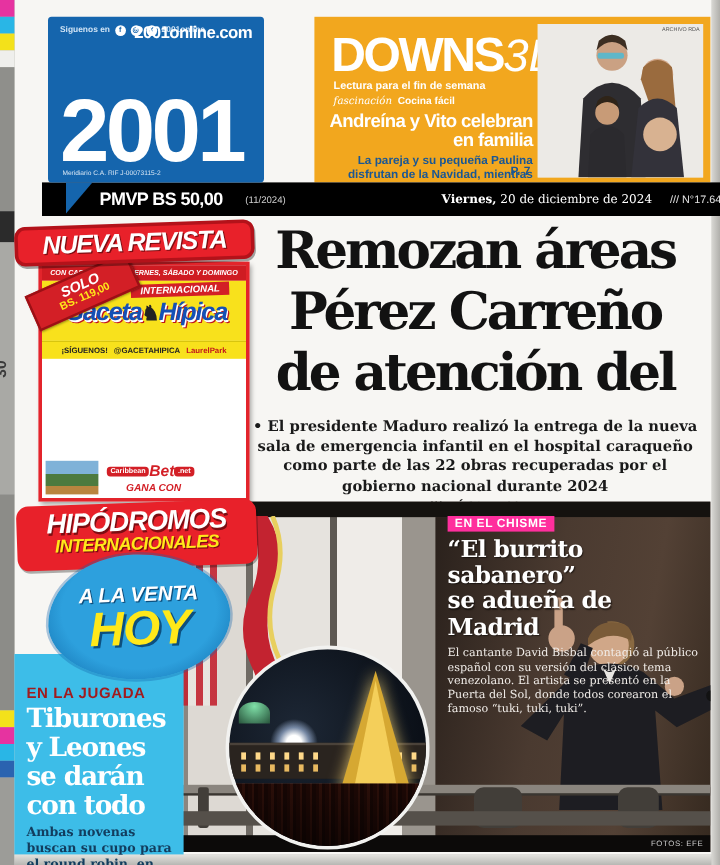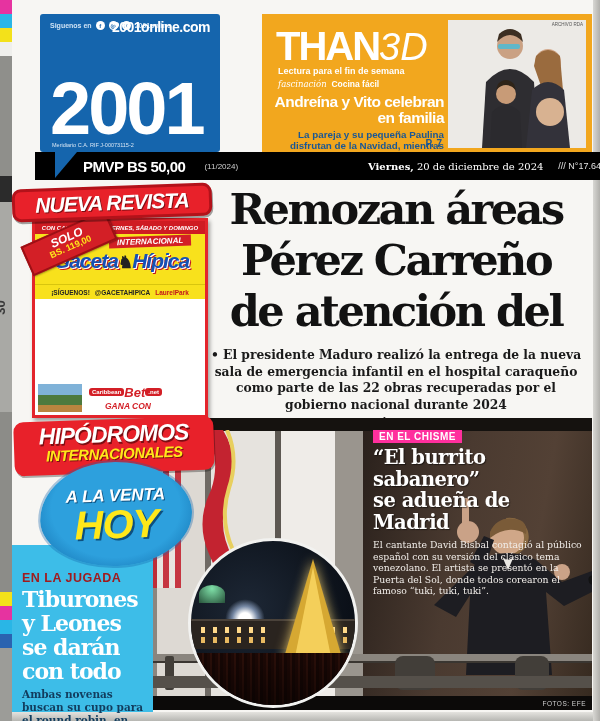--- a/index.html
+++ b/index.html
@@ -201,21 +201,21 @@
       <span>2001online</span>
     </div>
     <div class="site">2001online.com</div>
     <div class="logo-2001">2001</div>
     <div class="imprint">Meridiario C.A. RIF J-00073115-2</div>
   </div>
   <div class="abs mast-tail"></div>
 
   <div class="abs zona">
     <div class="zona-logo">
-      <span class="z1">THAN</span><span class="z2">3D</span>
+      <span class="z1">DOWNS</span><span class="z2">3D</span>
     </div>
     <div class="zona-tagline">Lectura para el fin de semana</div>
     <div class="zona-sections">
       <span class="scr">fascinación</span>&nbsp;&nbsp;<span class="bld">Cocina fácil</span>
     </div>
     <div class="zona-head">Andreína y Vito celebran en familia</div>
     <div class="zona-body">La pareja y su pequeña Paulina disfrutan de la Navidad, mientras esperan la llegada de Valentino</div>
     <div class="zona-pref">P. 7</div>
     <div class="zona-photo">
       <span class="zona-credit">ARCHIVO RDA</span>

